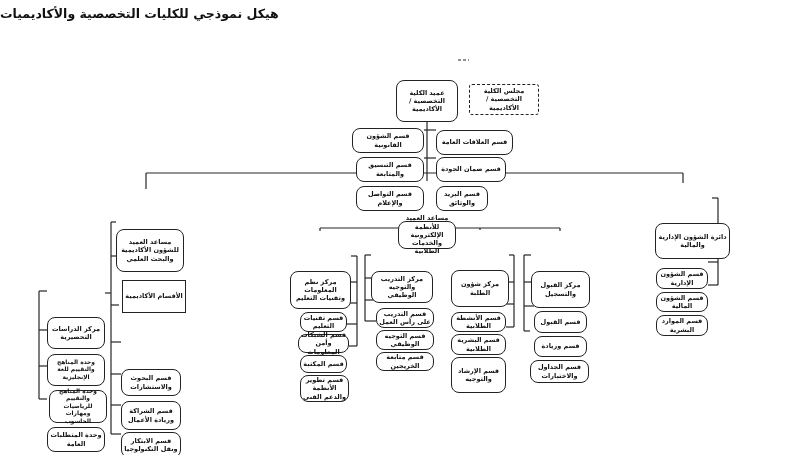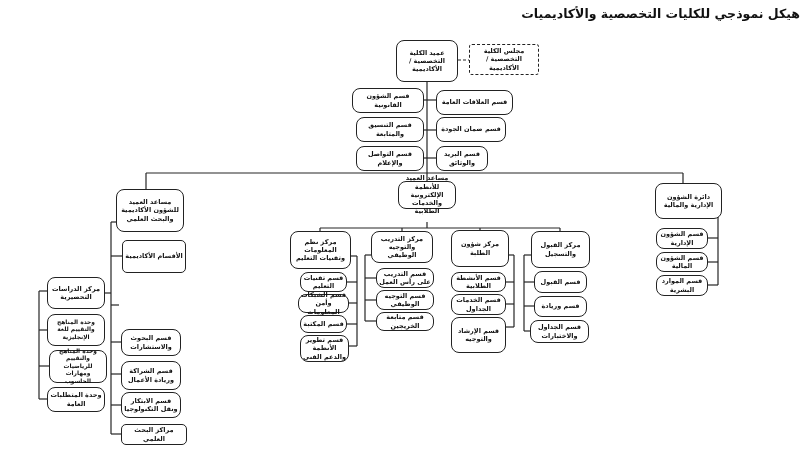--- a/index.html
+++ b/index.html
@@ -1,26 +1,26 @@
 <!DOCTYPE html>
 <html lang="ar"><head>
 <meta charset="utf-8">
 <style>
   html,body{margin:0;padding:0;background:#ffffff;}
   .canvas{position:relative;width:800px;height:455px;overflow:hidden;background:#fff;
           font-family:"DejaVu Sans",sans-serif;direction:rtl;}
-  .title{position:absolute;top:6px;left:0;width:800px;text-align:right;
+  .title{position:absolute;top:6px;left:0;width:800px;text-align:left;
          font-size:12.5px;font-weight:bold;color:#111;direction:rtl;}
   .lines{position:absolute;left:0;top:0;}
   .box{position:absolute;box-sizing:border-box;border:1.4px solid #222;border-radius:8px;
        background:#fff;display:flex;align-items:center;justify-content:center;
        text-align:center;font-size:6.5px;font-weight:bold;color:#111;line-height:1.28;
-       padding:1px 2px;direction:rtl;}
+       padding:1px 2px;direction:rtl;margin-top:40px;}
   .box.thick{border-width:1.9px;}
-  .box.square{border-radius:5px;}
+  .box.square{border-radius:0;}
   .box.dashed{border:1.5px dashed #222;border-radius:3px;}
   .box.xs{font-size:5.9px;}
   .stacked::before,.stacked::after{content:"";position:absolute;z-index:-1;
        width:100%;height:100%;background:#fff;border:1.2px solid #222;border-radius:inherit;}
   .stacked::before{left:-6px;top:5px;}
   .stacked::after{left:-3px;top:2.5px;}
 </style>
 </head>
 <body>
 
@@ -104,21 +104,21 @@
 
   <div class="box" style="left:352px;top:88px;width:72px;height:25px">قسم الشؤون القانونية</div>
   <div class="box" style="left:436px;top:90px;width:77px;height:25px">قسم العلاقات العامة</div>
   <div class="box" style="left:356px;top:117px;width:68px;height:25px">قسم التنسيق والمتابعة</div>
   <div class="box" style="left:436px;top:117px;width:70px;height:25px">قسم ضمان الجودة</div>
   <div class="box" style="left:356px;top:146px;width:68px;height:25px">قسم التواصل والإعلام</div>
   <div class="box" style="left:436px;top:146px;width:52px;height:25px">قسم البريد والوثائق</div>
 
   <div class="box" style="left:116px;top:189px;width:68px;height:43px">مساعد العميد للشؤون الأكاديمية والبحث العلمي</div>
   <div class="box" style="left:398px;top:181px;width:58px;height:28px">مساعد العميد للأنظمة الإلكترونية والخدمات الطلابية</div>
-  <div class="box" style="left:655px;top:183px;width:67px;height:36px">دائرة الشؤون الإدارية والمالية</div>
+  <div class="box" style="left:655px;top:183px;width:75px;height:36px">دائرة الشؤون الإدارية والمالية</div>
 
   <div class="box" style="left:656px;top:228px;width:52px;height:21px">قسم الشؤون الإدارية</div>
   <div class="box" style="left:656px;top:252px;width:52px;height:20px">قسم الشؤون المالية</div>
   <div class="box" style="left:656px;top:275px;width:52px;height:21px">قسم الموارد البشرية</div>
 
   <div class="box square thick stacked" style="left:122px;top:240px;width:64px;height:33px">الأقسام الأكاديمية</div>
   <div class="box" style="left:121px;top:329px;width:60px;height:27px">قسم البحوث والاستشارات</div>
   <div class="box" style="left:121px;top:361px;width:60px;height:29px">قسم الشراكة وريادة الأعمال</div>
   <div class="box" style="left:121px;top:392px;width:60px;height:26px">قسم الابتكار ونقل التكنولوجيا</div>
   <div class="box square stacked" style="left:121px;top:424px;width:66px;height:21px">مراكز البحث العلمي</div>
@@ -134,21 +134,21 @@
   <div class="box" style="left:300px;top:315px;width:47px;height:18px">قسم المكتبة</div>
   <div class="box" style="left:300px;top:335px;width:49px;height:27px">قسم تطوير الأنظمة والدعم الفني</div>
 
   <div class="box" style="left:371px;top:231px;width:62px;height:32px">مركز التدريب والتوجيه الوظيفي</div>
   <div class="box" style="left:376px;top:268px;width:58px;height:20px">قسم التدريب على رأس العمل</div>
   <div class="box" style="left:376px;top:290px;width:58px;height:20px">قسم التوجيه الوظيفي</div>
   <div class="box" style="left:376px;top:312px;width:58px;height:19px">قسم متابعة الخريجين</div>
 
   <div class="box" style="left:451px;top:230px;width:58px;height:37px">مركز شؤون الطلبة</div>
   <div class="box" style="left:451px;top:272px;width:55px;height:20px">قسم الأنشطة الطلابية</div>
-  <div class="box" style="left:451px;top:294px;width:55px;height:21px">قسم الخدمات الجداول</div>
+  <div class="box" style="left:451px;top:294px;width:55px;height:21px">قسم البشرية الطلابية</div>
   <div class="box" style="left:451px;top:317px;width:55px;height:36px">قسم الإرشاد والتوجيه</div>
 
   <div class="box" style="left:531px;top:231px;width:59px;height:37px">مركز القبول والتسجيل</div>
   <div class="box" style="left:534px;top:271px;width:53px;height:22px">قسم القبول</div>
   <div class="box" style="left:534px;top:296px;width:53px;height:21px">قسم وريادة</div>
   <div class="box" style="left:530px;top:320px;width:59px;height:23px">قسم الجداول والاختبارات</div>
 
 </div>
 
 </body></html>

